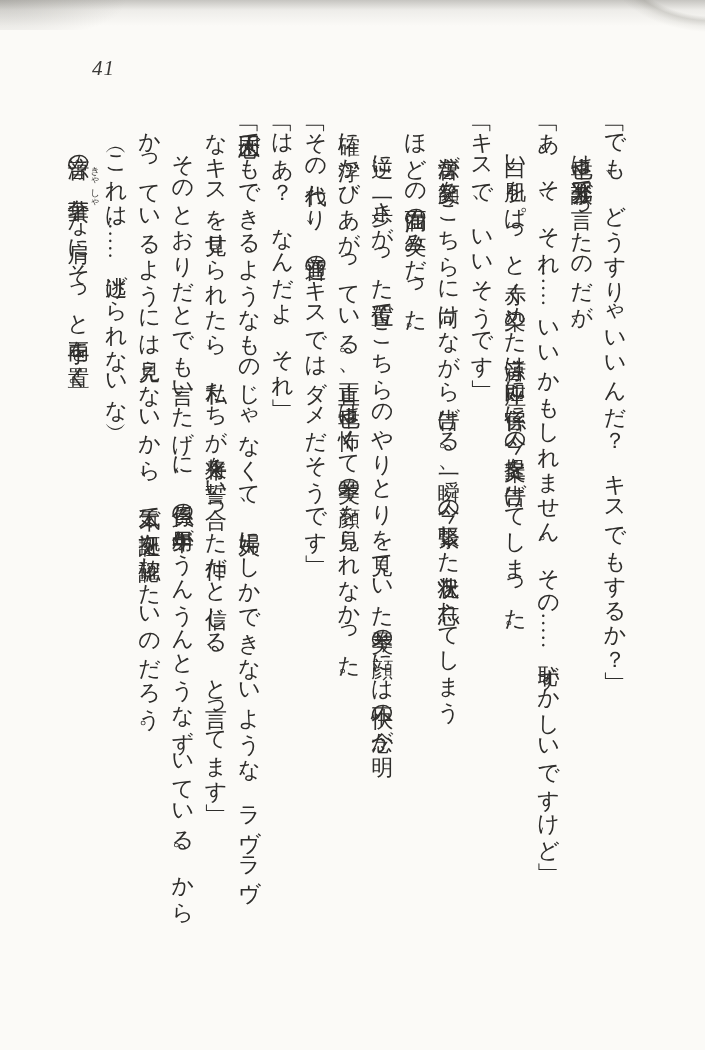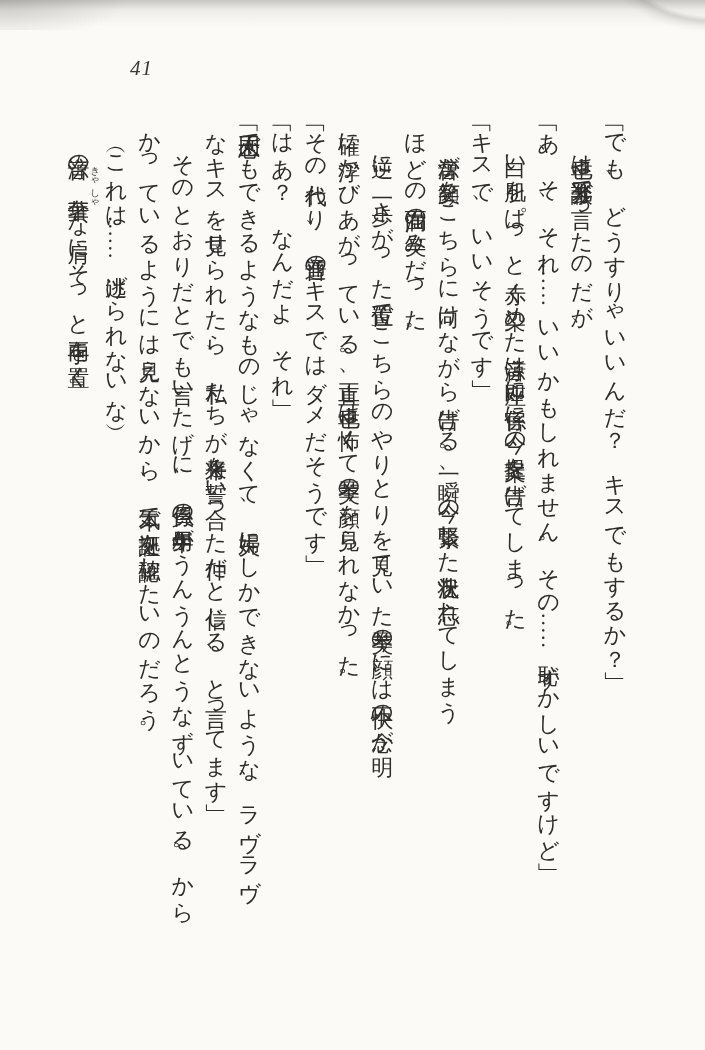--- a/index.html
+++ b/index.html
@@ -38,21 +38,20 @@
     pointer-events: none;
   }
   .page-number {
     position: absolute;
     top: 56px;
     left: 92px;
     font-size: 21px;
     font-style: italic;
     color: #3b3a38;
     letter-spacing: 1px;
-    margin-left: 38px;
   }
   .text-block {
     position: absolute;
     top: 118px;
     right: 73px;
     height: 848px;
     writing-mode: vertical-rl;
     text-orientation: mixed;
     font-size: 22px;
     line-height: 33.25px;

